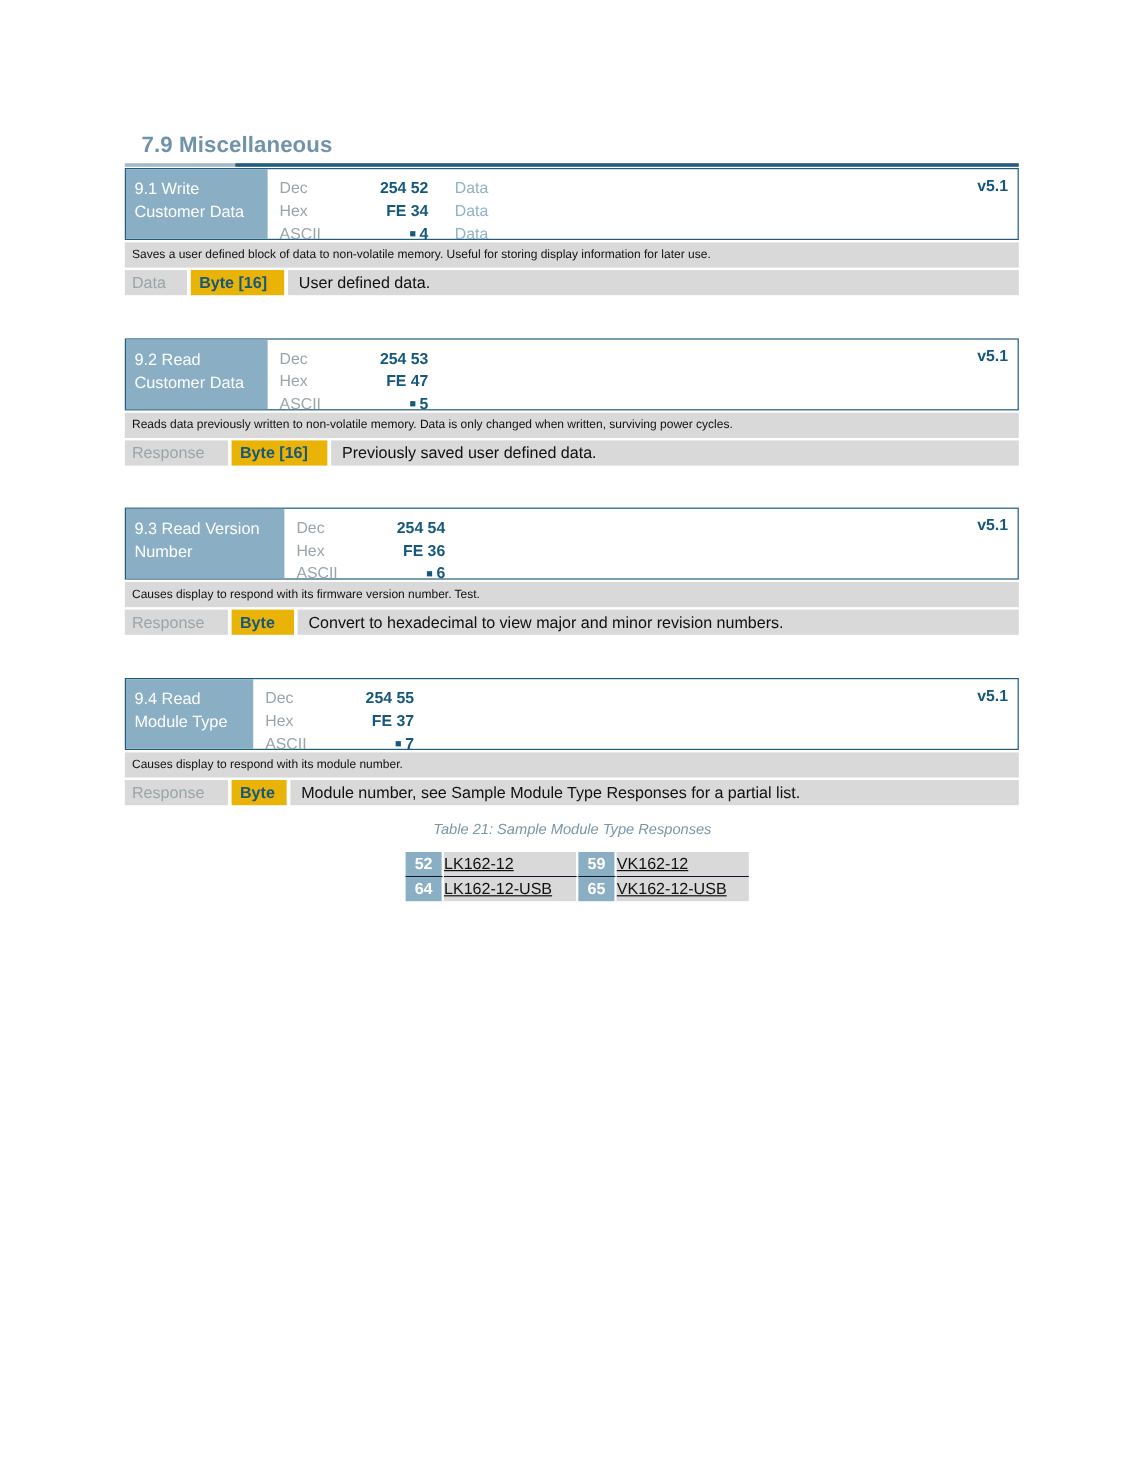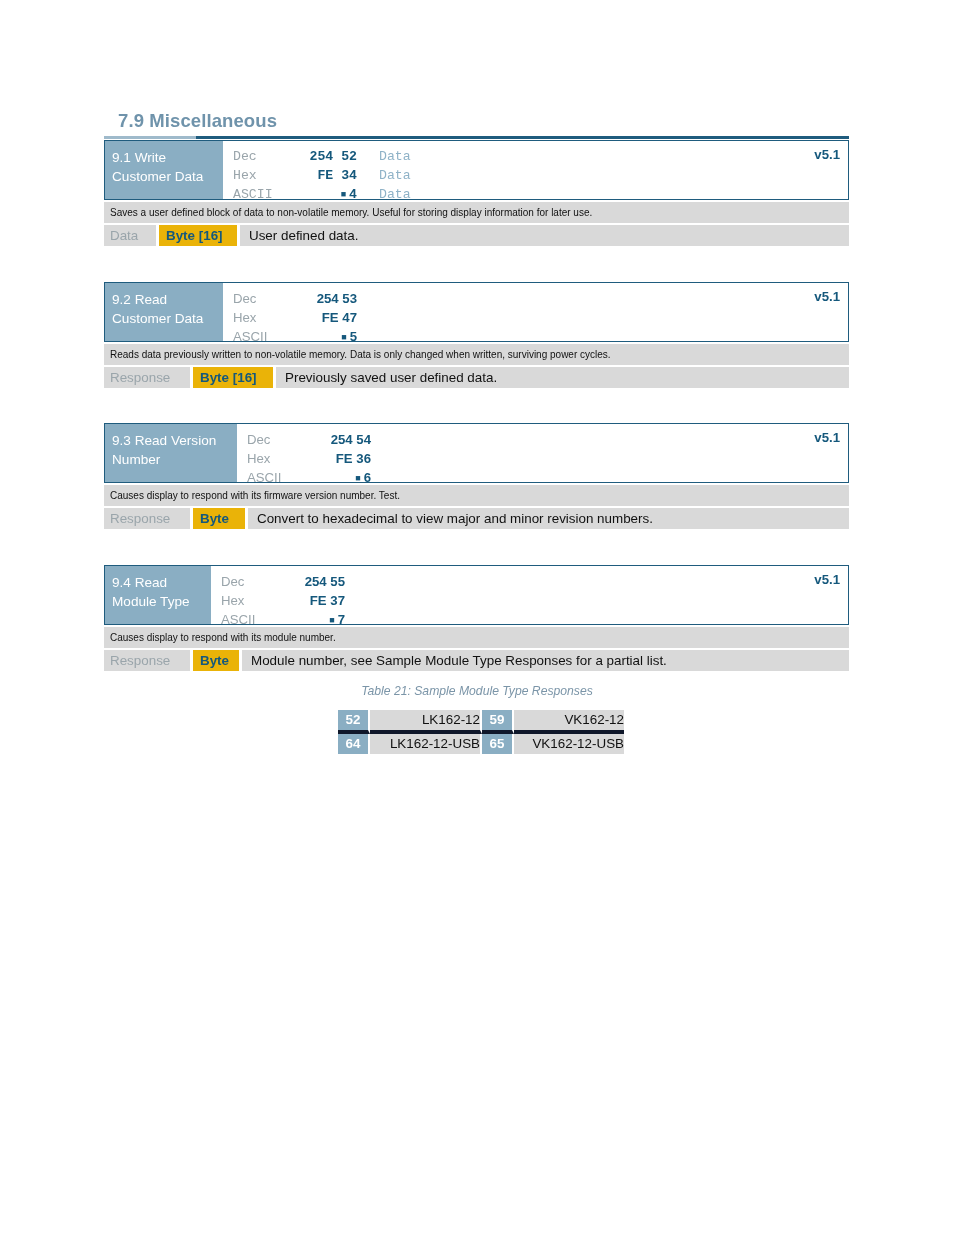--- a/index.html
+++ b/index.html
@@ -186,37 +186,38 @@
     left: 338px;
     top: 710px;
     border-collapse: separate;
     border-spacing: 0;
   }
   .module-table td {
     height: 20px;
     font-size: 13.4px;
     line-height: 20px;
     padding: 0;
-    border-bottom: 4px solid #0f172a;
+    border-bottom: 1px solid #0f172a;
   }
   .module-table tr:last-child td { border-bottom: none; }
   .module-table td.code {
     background: #8aaec3;
     color: #ffffff;
     font-weight: bold;
     text-align: center;
     width: 30px;
     border-right: 2px solid #ffffff;
   }
   .module-table td.name {
     background: #d9d9d9;
     color: #111111;
-    text-align: right;
+    text-align: left;
     width: 110px;
     border-right: 2px solid #ffffff;
+    text-decoration: underline;
   }
   .module-table td.name.last { border-right: none; }
 
   
   .page-number {
     position: absolute;
     left: 113px;
     top: 1160px;
     font-size: 13.6px;
     color: #7ea2be;
@@ -233,21 +234,21 @@
   <div class="heading-rule">
     <div class="seg-a"></div>
     <div class="seg-b"></div>
   </div>
 
   <div id="commands-host">
       <div class="cmd-block" style="top: 140px;">
         <div class="cmd-head">
           <div class="cmd-label" style="width: 118px;">9.1 Write
 Customer Data</div>
-          <div class="cmd-rows" style="left: 128px; font-family: Liberation Mono, monospace;">
+          <div class="cmd-rows" style="left: 128px;">
             <div class="cmd-row"><span class="fmt">Dec</span><span class="val">254 52</span><span class="arg">Data</span></div>
             <div class="cmd-row"><span class="fmt">Hex</span><span class="val">FE 34</span><span class="arg">Data</span></div>
             <div class="cmd-row"><span class="fmt">ASCII</span><span class="val"><span class="sq">■</span><span>4</span></span><span class="arg">Data</span></div>
           </div>
           <div class="cmd-ver">v5.1</div>
         </div>
         <div class="cmd-desc">Saves a user defined block of data to non-volatile memory.  Useful for storing display information for later use.</div>
         <div class="cmd-param">
           <div class="p-name" style="width: 52px;">Data</div>
           <div class="p-gap"></div>

